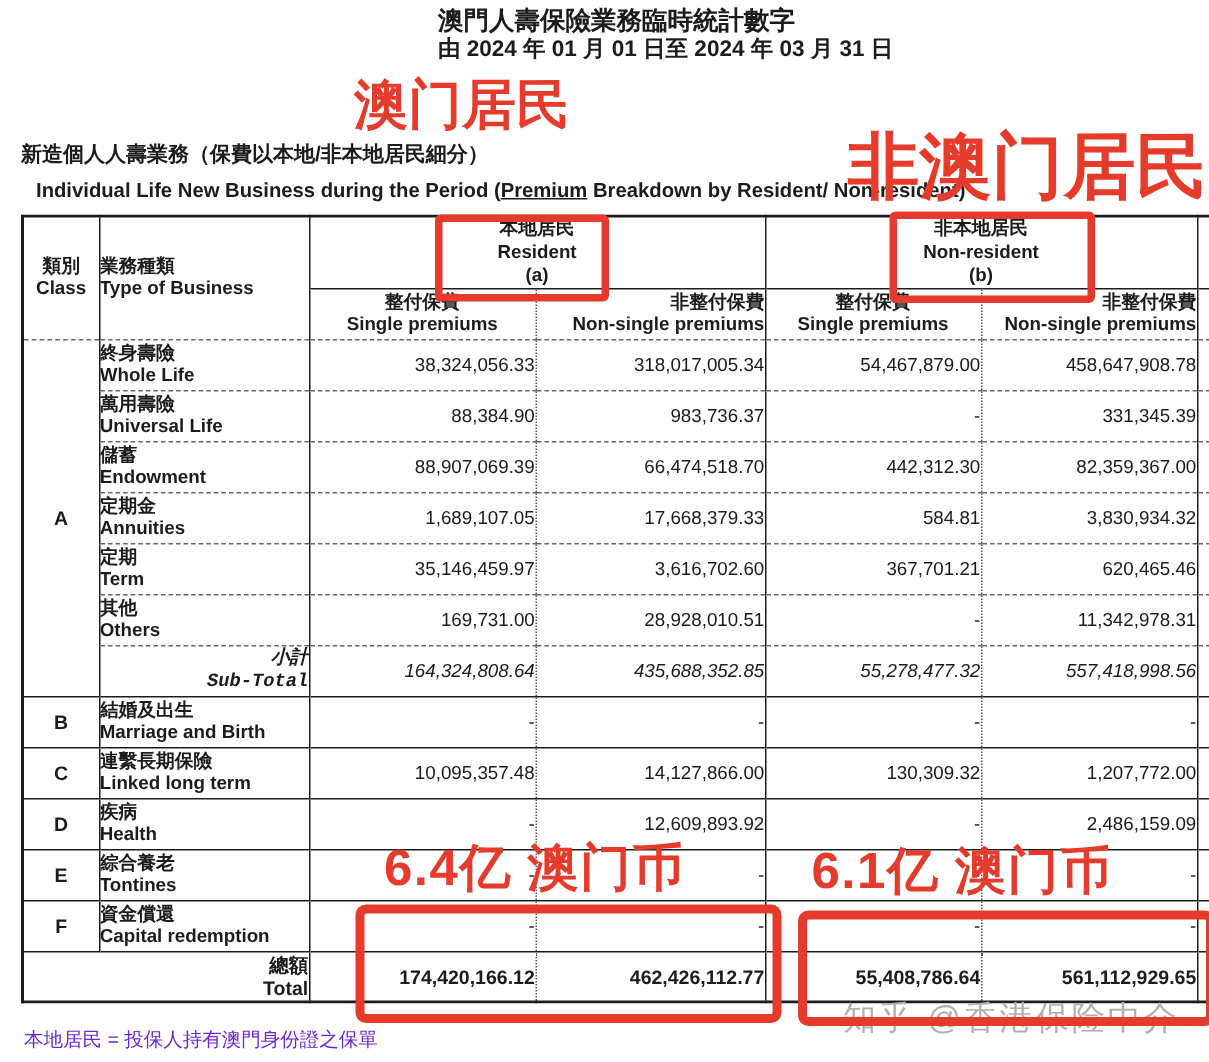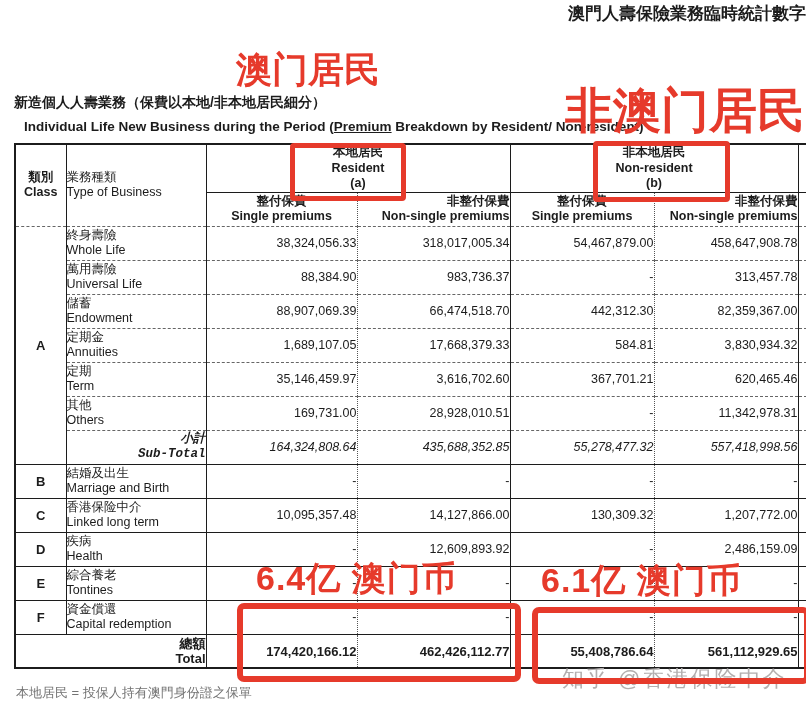--- a/index.html
+++ b/index.html
@@ -3,72 +3,73 @@
 <meta charset="utf-8">
 <style>
   html,body{margin:0;padding:0;}
   body{
     width:806px;height:708px;position:relative;overflow:hidden;
     background:#ffffff;
     font-family:"Liberation Sans","DejaVu Sans",sans-serif;
     color:#1c1c1c;
   }
   
-  .titleblock{position:absolute;left:306px;top:4px;width:500px;text-align:right;line-height:1.2;}
+  .titleblock{position:absolute;left:292px;top:4px;width:500px;text-align:left;line-height:1.2;}
   .title-zh{font-size:17px;font-weight:bold;}
   .title-en{font-size:16.5px;font-weight:bold;}
   .period-zh{font-size:15px;font-weight:bold;}
   .period-en{font-size:15.5px;font-weight:bold;}
   .subtitle-zh{position:absolute;left:14px;top:94px;font-size:14px;font-weight:bold;}
   .subtitle-en{position:absolute;left:24px;top:119px;font-size:13.5px;font-weight:bold;}
   .subtitle-en .u{text-decoration:underline;}
   
   .tablewrap{position:absolute;left:14px;top:143px;width:792px;overflow:hidden;}
   table.t{border-collapse:collapse;table-layout:fixed;width:808px;
     font-family:"Liberation Sans","DejaVu Sans",sans-serif;font-size:12.5px;color:#1c1c1c;
     border:2px solid #1c1c1c;}
   table.t td{padding:0;vertical-align:middle;overflow:hidden;}
   table.t tr{height:34px;}
   tr.rowH1{height:53px;} tr.rowH2{height:32px;} tr.sub{height:30px;} tr.tot{height:36px;}
   .hcell{text-align:center;font-weight:bold;line-height:1.25;}
   .num{text-align:right;padding-right:7px;white-space:nowrap;}
-  .lbl{padding-left:5px;font-weight:normal;line-height:1.2;}
+  .lbl{padding-left:5px;font-weight:bold;line-height:1.2;}
   .lbl span{display:block;}
   .cls{text-align:center;font-weight:bold;font-size:13px;}
   .bL{border-left:1.5px solid #1c1c1c;}
   .bD{border-left:1.5px dotted #555;text-align:right;}
   tr.hd>td{border-top:1.5px dashed #666;}
   tr.hs>td{border-top:1.5px solid #1c1c1c;}
   tr.sub td.num{font-style:italic;}
   .sublbl{text-align:right;padding-right:6px;font-weight:bold;font-style:italic;line-height:1.2;font-family:Liberation Mono, monospace;}
   .sublbl span{display:block;}
   tr.tot td{font-weight:bold;font-size:13px;}
   .totlbl{text-align:right;padding-right:6px;line-height:1.2;}
   .totlbl span{display:block;padding-left:40px;}
   
-  .footnote{position:absolute;left:16px;top:684px;font-size:13px;color:#737373;}
+  .footnote{position:absolute;left:16px;top:684px;font-size:13px;color:#6d28d9;}
   
   .red-text{position:absolute;font-weight:bold;white-space:nowrap;z-index:30;}
   .ann-res{left:236px;top:46px;font-size:36px;}
   .ann-nonres{left:565px;top:79px;font-size:48px;}
   .note-64{left:256px;top:556px;font-size:34px;letter-spacing:1px;}
   .note-61{left:541px;top:558px;font-size:34px;letter-spacing:1px;}
   .red-box{position:absolute;z-index:20;border-style:solid;background:transparent;}
   .box-res-hdr{left:290px;top:143px;width:106px;height:48px;border-width:5px;border-radius:4px;}
   .box-nonres-hdr{left:593px;top:141px;width:127px;height:51px;border-width:5px;border-radius:4px;}
   .box-res-tot{left:237px;top:603px;width:272px;height:67px;border-width:6px;border-radius:7px;}
   .box-nonres-tot{left:532px;top:607px;width:266px;height:65px;border-width:6px;border-radius:7px;}
   .watermark{position:absolute;left:562px;top:664px;z-index:10;font-size:22px;
     color:#b3afaf;letter-spacing:2px;white-space:nowrap;}
 </style>
 </head>
 <body>
 
 <div class="titleblock">
   <div class="title-zh">澳門人壽保險業務臨時統計數字</div>
+  <div class="period-zh">由 2024 年 01 月 01 日至 2024 年 03 月 31 日</div>
 </div>
 
 <div class="subtitle-zh">新造個人人壽業務（保費以本地/非本地居民細分）</div>
 <div class="subtitle-en"><span>Individual Life New Business during the Period (</span><span class="u">Premium</span><span> Breakdown by Resident/ Non-resident)</span></div>
 
 <div class="tablewrap">
 <table class="t">
   <colgroup>
     <col style="width:51px">
         <col style="width:140px">
@@ -133,21 +134,21 @@
     <td class="bL"></td>
   </tr>
   <tr class="hd">
     <td class="lbl bL">
       <span>萬用壽險</span>
       <span>Universal Life</span>
     </td>
     <td class="num bL">88,384.90</td>
     <td class="num bD">983,736.37</td>
     <td class="num bL">-</td>
-    <td class="num bD">313,457.78</td>
+    <td class="num bD">331,345.39</td>
     <td class="bL"></td>
   </tr>
   <tr class="hd">
     <td class="lbl bL">
       <span>儲蓄</span>
       <span>Endowment</span>
     </td>
     <td class="num bL">88,907,069.39</td>
     <td class="num bD">66,474,518.70</td>
     <td class="num bL">442,312.30</td>
@@ -207,21 +208,21 @@
     </td>
     <td class="num bL">-</td>
     <td class="num bD">-</td>
     <td class="num bL">-</td>
     <td class="num bD">-</td>
     <td class="bL"></td>
   </tr>
   <tr class="hs">
     <td class="cls">C</td>
     <td class="lbl bL">
-      <span>香港保险中介</span>
+      <span>連繫長期保險</span>
       <span>Linked long term</span>
     </td>
     <td class="num bL">10,095,357.48</td>
     <td class="num bD">14,127,866.00</td>
     <td class="num bL">130,309.32</td>
     <td class="num bD">1,207,772.00</td>
     <td class="bL"></td>
   </tr>
   <tr class="hs">
     <td class="cls">D</td>

